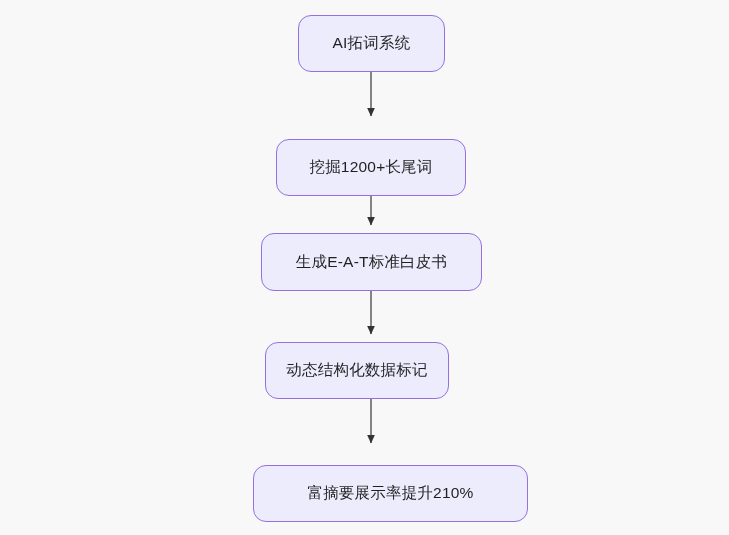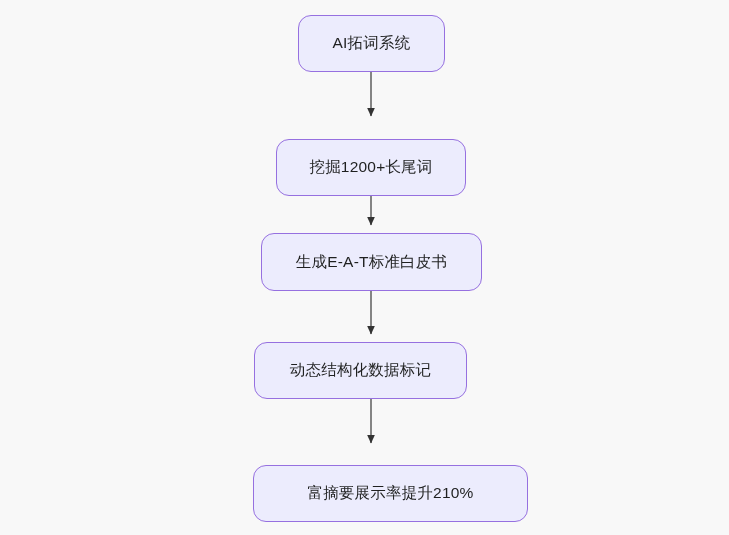--- a/index.html
+++ b/index.html
@@ -42,21 +42,21 @@
     line-height: 1.2;
     color: #1f2020;
     letter-spacing: 0.2px;
     white-space: nowrap;
     text-align: center;
   }
   
   #node-0 { left: 298px; top: 15px;  width: 147px; height: 57px; }
   #node-1 { left: 276px; top: 108px; width: 190px; height: 57px; margin-top: 31px; }
   #node-2 { left: 261px; top: 233px; width: 221px; height: 58px; }
-  #node-3 { left: 254px; top: 342px; width: 213px; height: 57px; }
+  #node-3 { left: 265px; top: 342px; width: 184px; height: 57px; }
   #node-4 { left: 253px; top: 465px; width: 275px; height: 57px; }
 </style>
 </head>
 <body>
 
 <div id="flowchart-canvas">
 
   <svg class="edge-layer" viewBox="0 0 729 535" width="729" height="535" xmlns="http://www.w3.org/2000/svg">
     <defs>
       <marker id="arrowhead" markerWidth="9" markerHeight="8" refX="8.4" refY="4" orient="auto" markerUnits="userSpaceOnUse">

